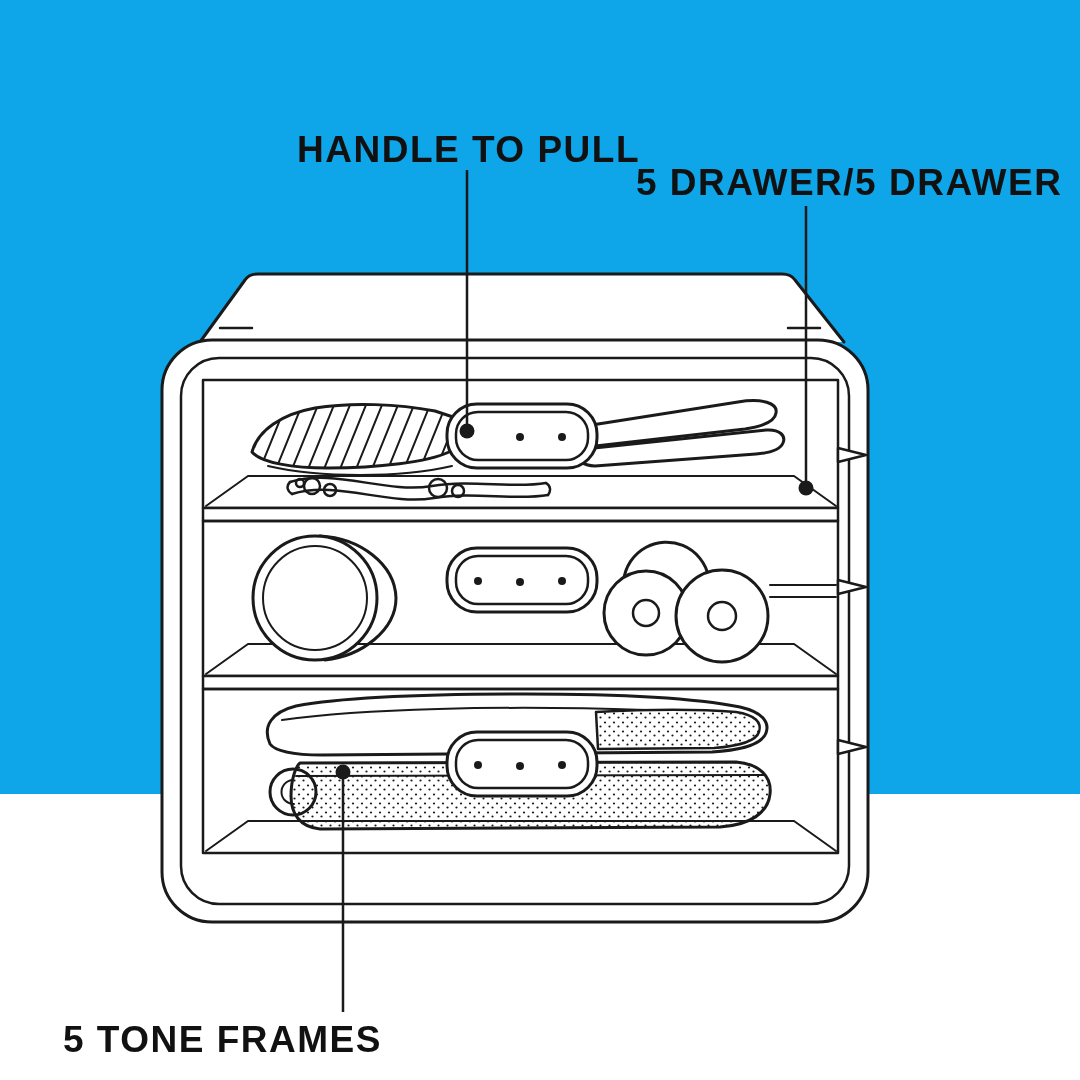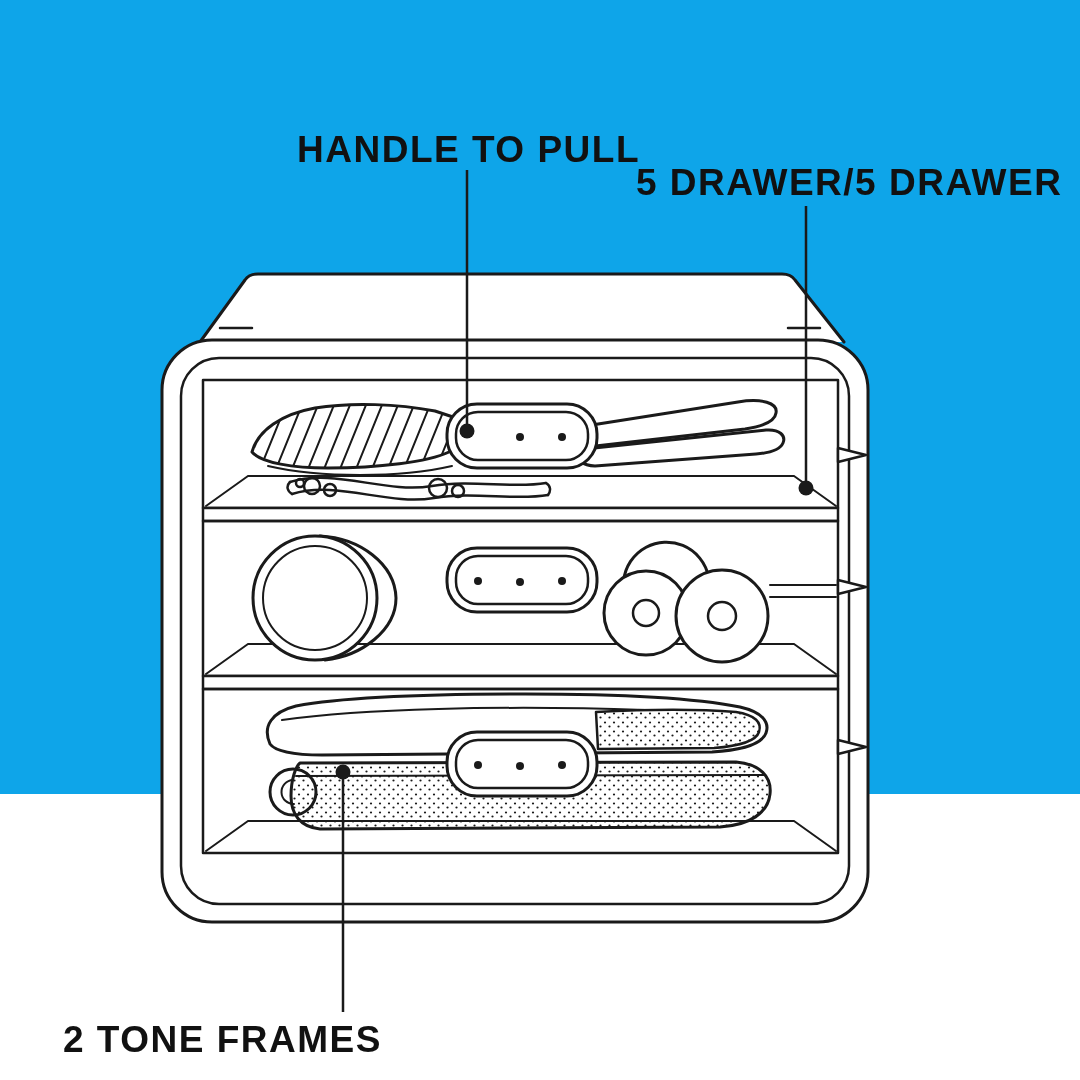--- a/index.html
+++ b/index.html
@@ -164,15 +164,15 @@
         <line x1="343" y1="772" x2="343" y2="1012"></line>
         <circle cx="343" cy="772" r="7.5" fill="#1a1a1a" stroke="none"></circle>
       </g>
     </g>
   </svg>
 
   <div class="anno-label label-handle">HANDLE TO PULL</div>
 
   <div class="anno-label label-drawers">5 DRAWER/5 DRAWER</div>
 
-  <div class="anno-label label-frames">2 TONE FRAMES</div>
+  <div class="anno-label label-frames">5 TONE FRAMES</div>
 
 </div>
 
 </body></html>

